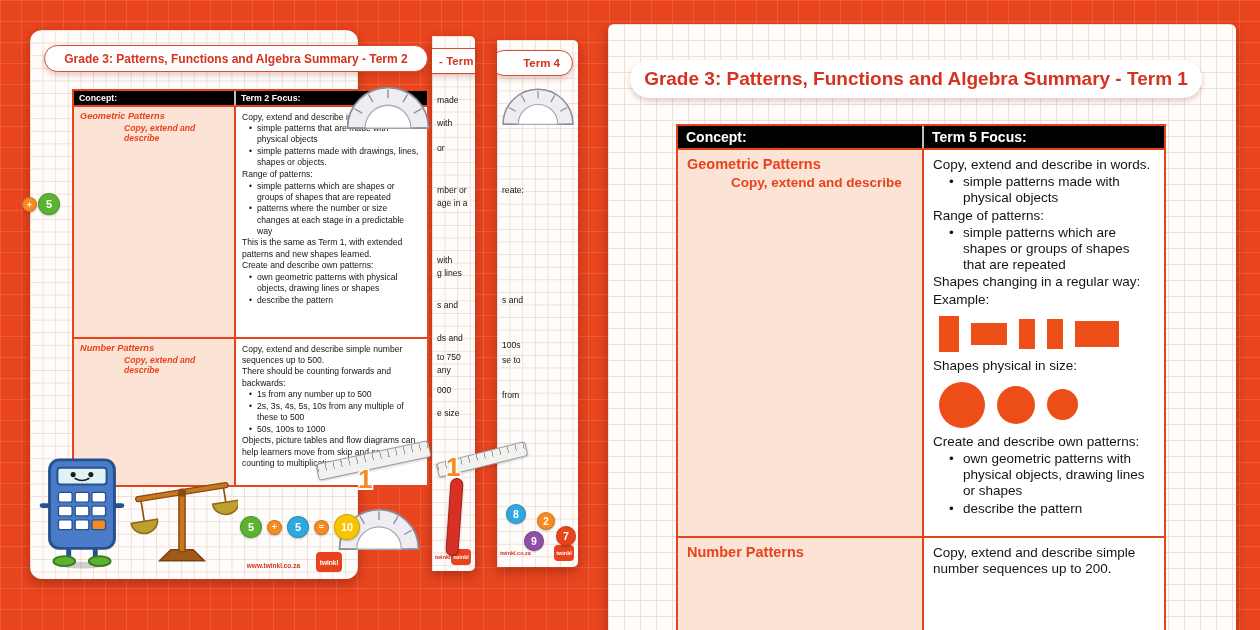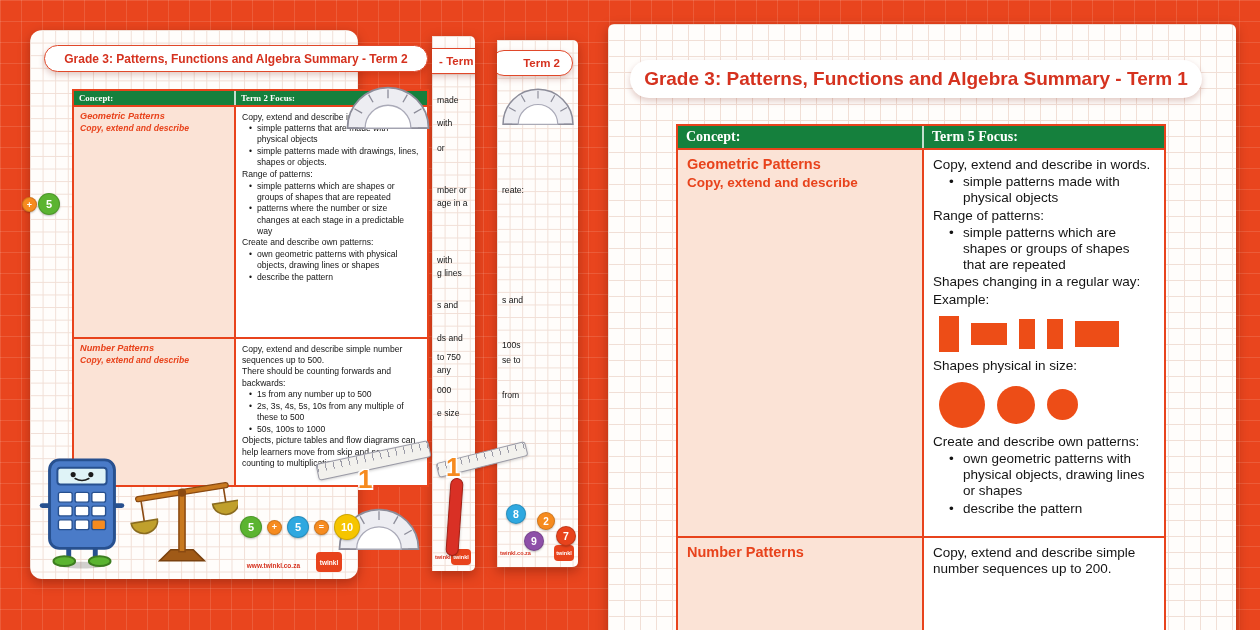--- a/index.html
+++ b/index.html
@@ -17,28 +17,28 @@
     box-shadow:0 4px 12px rgba(60,10,0,.35);
   }
   
   .banner{
     position:absolute; background:#fff; color:#D5321F; font-weight:bold;
     display:flex; align-items:center; justify-content:center; white-space:nowrap;
     box-shadow:0 3px 6px rgba(120,20,0,.22);
   }
   
   .tbl{ position:absolute; border:2.5px solid #E8431C; background:#fff; }
-  .thead{ display:grid; background:#15803d; color:#fff;font-family:Liberation Serif, serif; }
+  .thead{ display:grid; background:#000000; color:#fff; }
   .th{ font-weight:bold; }
   .th.c2{ border-left:2px solid rgba(255,255,255,.75); }
   .trow{ display:grid; border-top:2.5px solid #E8431C; }
   .td.concept{ background:#FBE3D6; }
   .td.focus{ background:#fff; border-left:2.5px solid #E8431C; }
   .ctitle{ color:#E8431C; font-weight:bold; }
-  .csub{ color:#E8431C; font-weight:bold; }
+  .csub{ color:#E8431C; font-weight:bold;margin-left:44px; }
   .line{ color:#141414; font-weight:normal; }
   .line.b{ position:relative; }
   
   .pg-right{ position:absolute; left:608px; top:24px; width:628px; height:680px; border-radius:6px; }
   .pg-right{ background-size:16px 16px; }
   .pg-right .banner{ left:22px; top:36px; width:572px; height:38px; border-radius:19px; font-size:19px; }
   .tbl-right{ left:68px; top:100px; width:490px; }
   .tbl-right .thead, .tbl-right .trow{ grid-template-columns:244px 1fr; }
   .tbl-right .th{ font-size:14px; padding:3px 8px; }
   .tbl-right .td{ padding:6px 9px 8px; }
@@ -109,21 +109,21 @@
   .cy{background:#F6C500}.cp{background:#8E4FA8}.cr{background:#E8431C}
   .numrow{ display:flex; align-items:center; gap:5px; }
 </style>
 </head>
 <body>
 
 <div class="stage">
 
   <div class="strip paper" id="strip4">
     <div class="banner">
-      <span>Term 2</span>
+      <span>Term 4</span>
     </div>
     <div class="frags frags4">
         <div class="line p">reate:</div>
         <div class="line p">s and</div>
         <div class="line p">100s</div>
         <div class="line p">se to</div>
         <div class="line p">from</div>
       </div>
     <div class="strip-footer">twinkl.co.za</div>
     <div class="mini-logo">
@@ -170,20 +170,21 @@
           <div class="ctitle">Geometric Patterns</div>
           <div class="csub">Copy, extend and describe</div>
         </div>
         <div class="td focus">
             <div class="line p">Copy, extend and describe in words.</div>
             <div class="line b">simple patterns that are made with physical objects</div>
             <div class="line b">simple patterns made with drawings, lines, shapes or objects.</div>
             <div class="line p">Range of patterns:</div>
             <div class="line b">simple patterns which are shapes or groups of shapes that are repeated</div>
             <div class="line b">patterns where the number or size changes at each stage in a predictable way</div>
+            <div class="line p">This is the same as Term 1, with extended patterns and new shapes learned.</div>
             <div class="line p">Create and describe own patterns:</div>
             <div class="line b">own geometric patterns with physical objects, drawing lines or shapes</div>
             <div class="line b">describe the pattern</div>
           </div>
       </div>
       <div class="trow r2">
         <div class="td concept">
           <div class="ctitle">Number Patterns</div>
           <div class="csub">Copy, extend and describe</div>
         </div>

